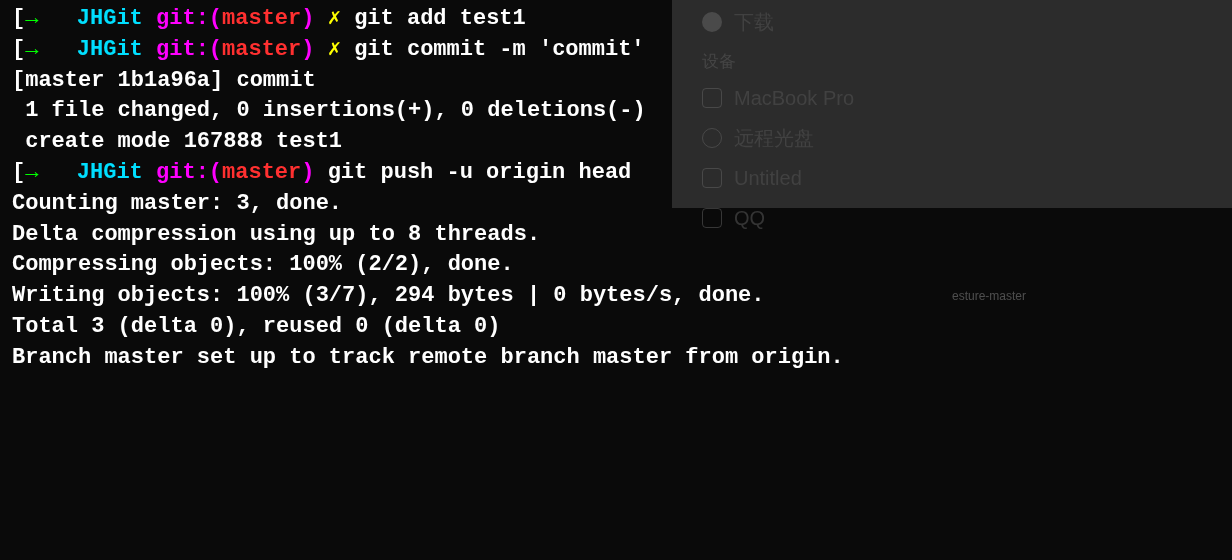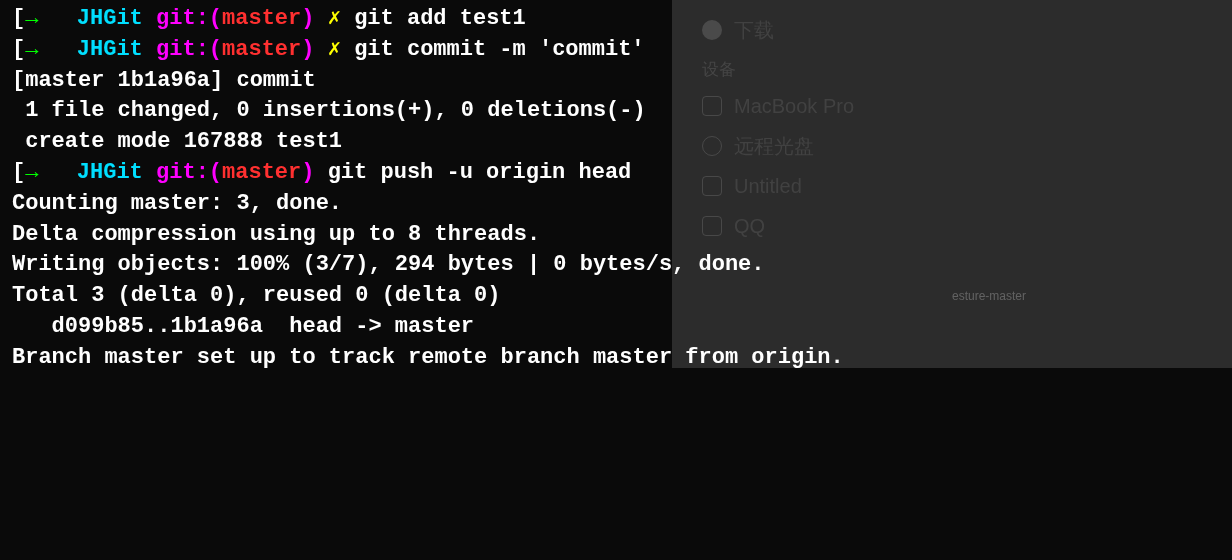--- a/index.html
+++ b/index.html
@@ -36,26 +36,26 @@
     .dirty { color: #ffff00; font-weight: bold; }
     .cmd { color: #ffffff; }
     .output { color: #ffffff; }
 
     
     .bg-panel {
       position: absolute;
       top: 0;
       right: 0;
       width: 560px;
-      height: 368px;
+      height: 208px;
       background: rgba(200, 200, 200, 0.18);
       z-index: 1;
       font-family: -apple-system, 'PingFang SC', sans-serif;
       color: rgba(80, 80, 80, 0.6);
-      padding: 10px 30px;
+      padding: 2px 30px;
       font-size: 20px;
     }
     .bg-panel .bg-item {
       display: flex;
       align-items: center;
       gap: 12px;
       padding: 6px 0;
     }
     .bg-panel .bg-icon {
       width: 20px;
@@ -128,18 +128,18 @@
   <div class="line"><span class="bracket">[</span><span class="arrow">→</span><span class="bracket"> </span> <span class="dirname">JHGit</span> <span class="git-label">git:(</span><span class="branch">master</span><span class="branch-paren">)</span> <span class="dirty">✗</span> <span class="cmd">git commit -m 'commit'</span></div>
 
   <div class="line output">[master 1b1a96a] commit</div>
   <div class="line output"> 1 file changed, 0 insertions(+), 0 deletions(-)</div>
   <div class="line output"> create mode 167888 test1</div>
 
   <div class="line"><span class="bracket">[</span><span class="arrow">→</span><span class="bracket"> </span> <span class="dirname">JHGit</span> <span class="git-label">git:(</span><span class="branch">master</span><span class="branch-paren">)</span> <span class="cmd">git push -u origin head</span></div>
 
   <div class="line output">Counting master: 3, done.</div>
   <div class="line output">Delta compression using up to 8 threads.</div>
+  <div class="line output">Compressing objects: 100% (2/2), done.</div>
   <div class="line output">Writing objects: 100% (3/7), 294 bytes | 0 bytes/s, done.</div>
   <div class="line output">Total 3 (delta 0), reused 0 (delta 0)</div>
-  <div class="line output">   d099b85..1b1a96a  head -&gt; master</div>
   <div class="line output">Branch master set up to track remote branch master from origin.</div>
 
 </div>
 
 </body></html>

